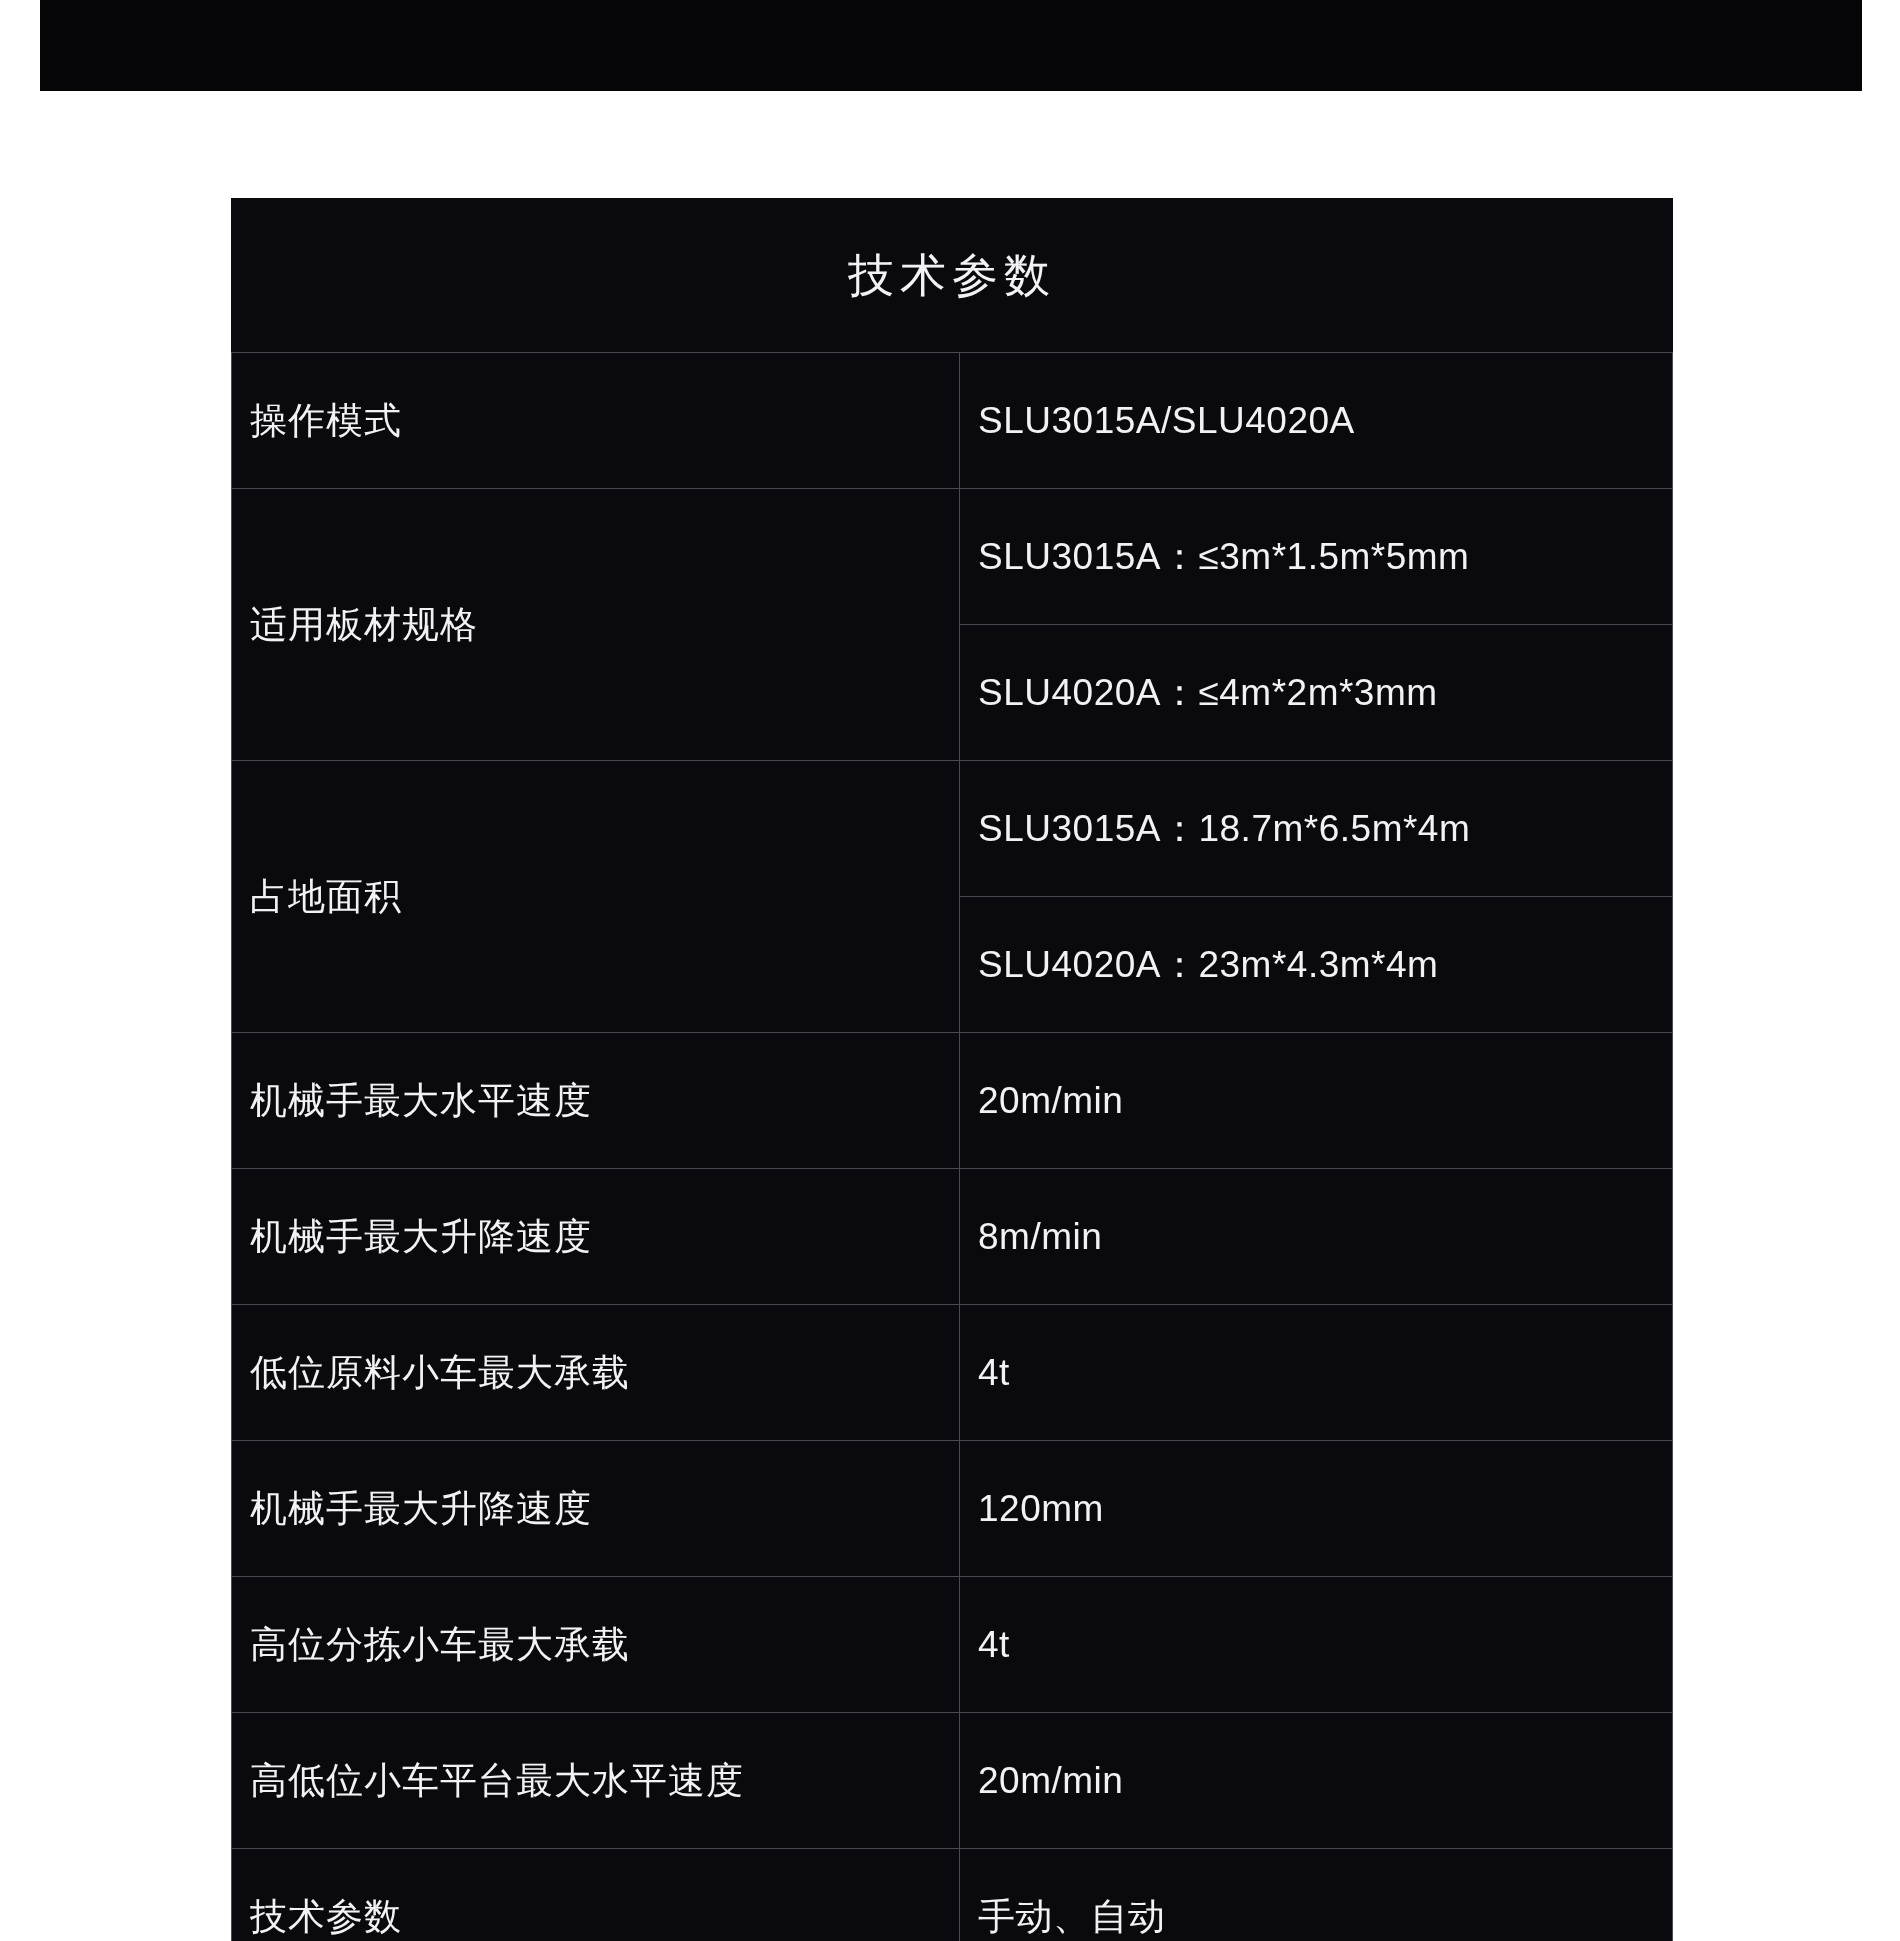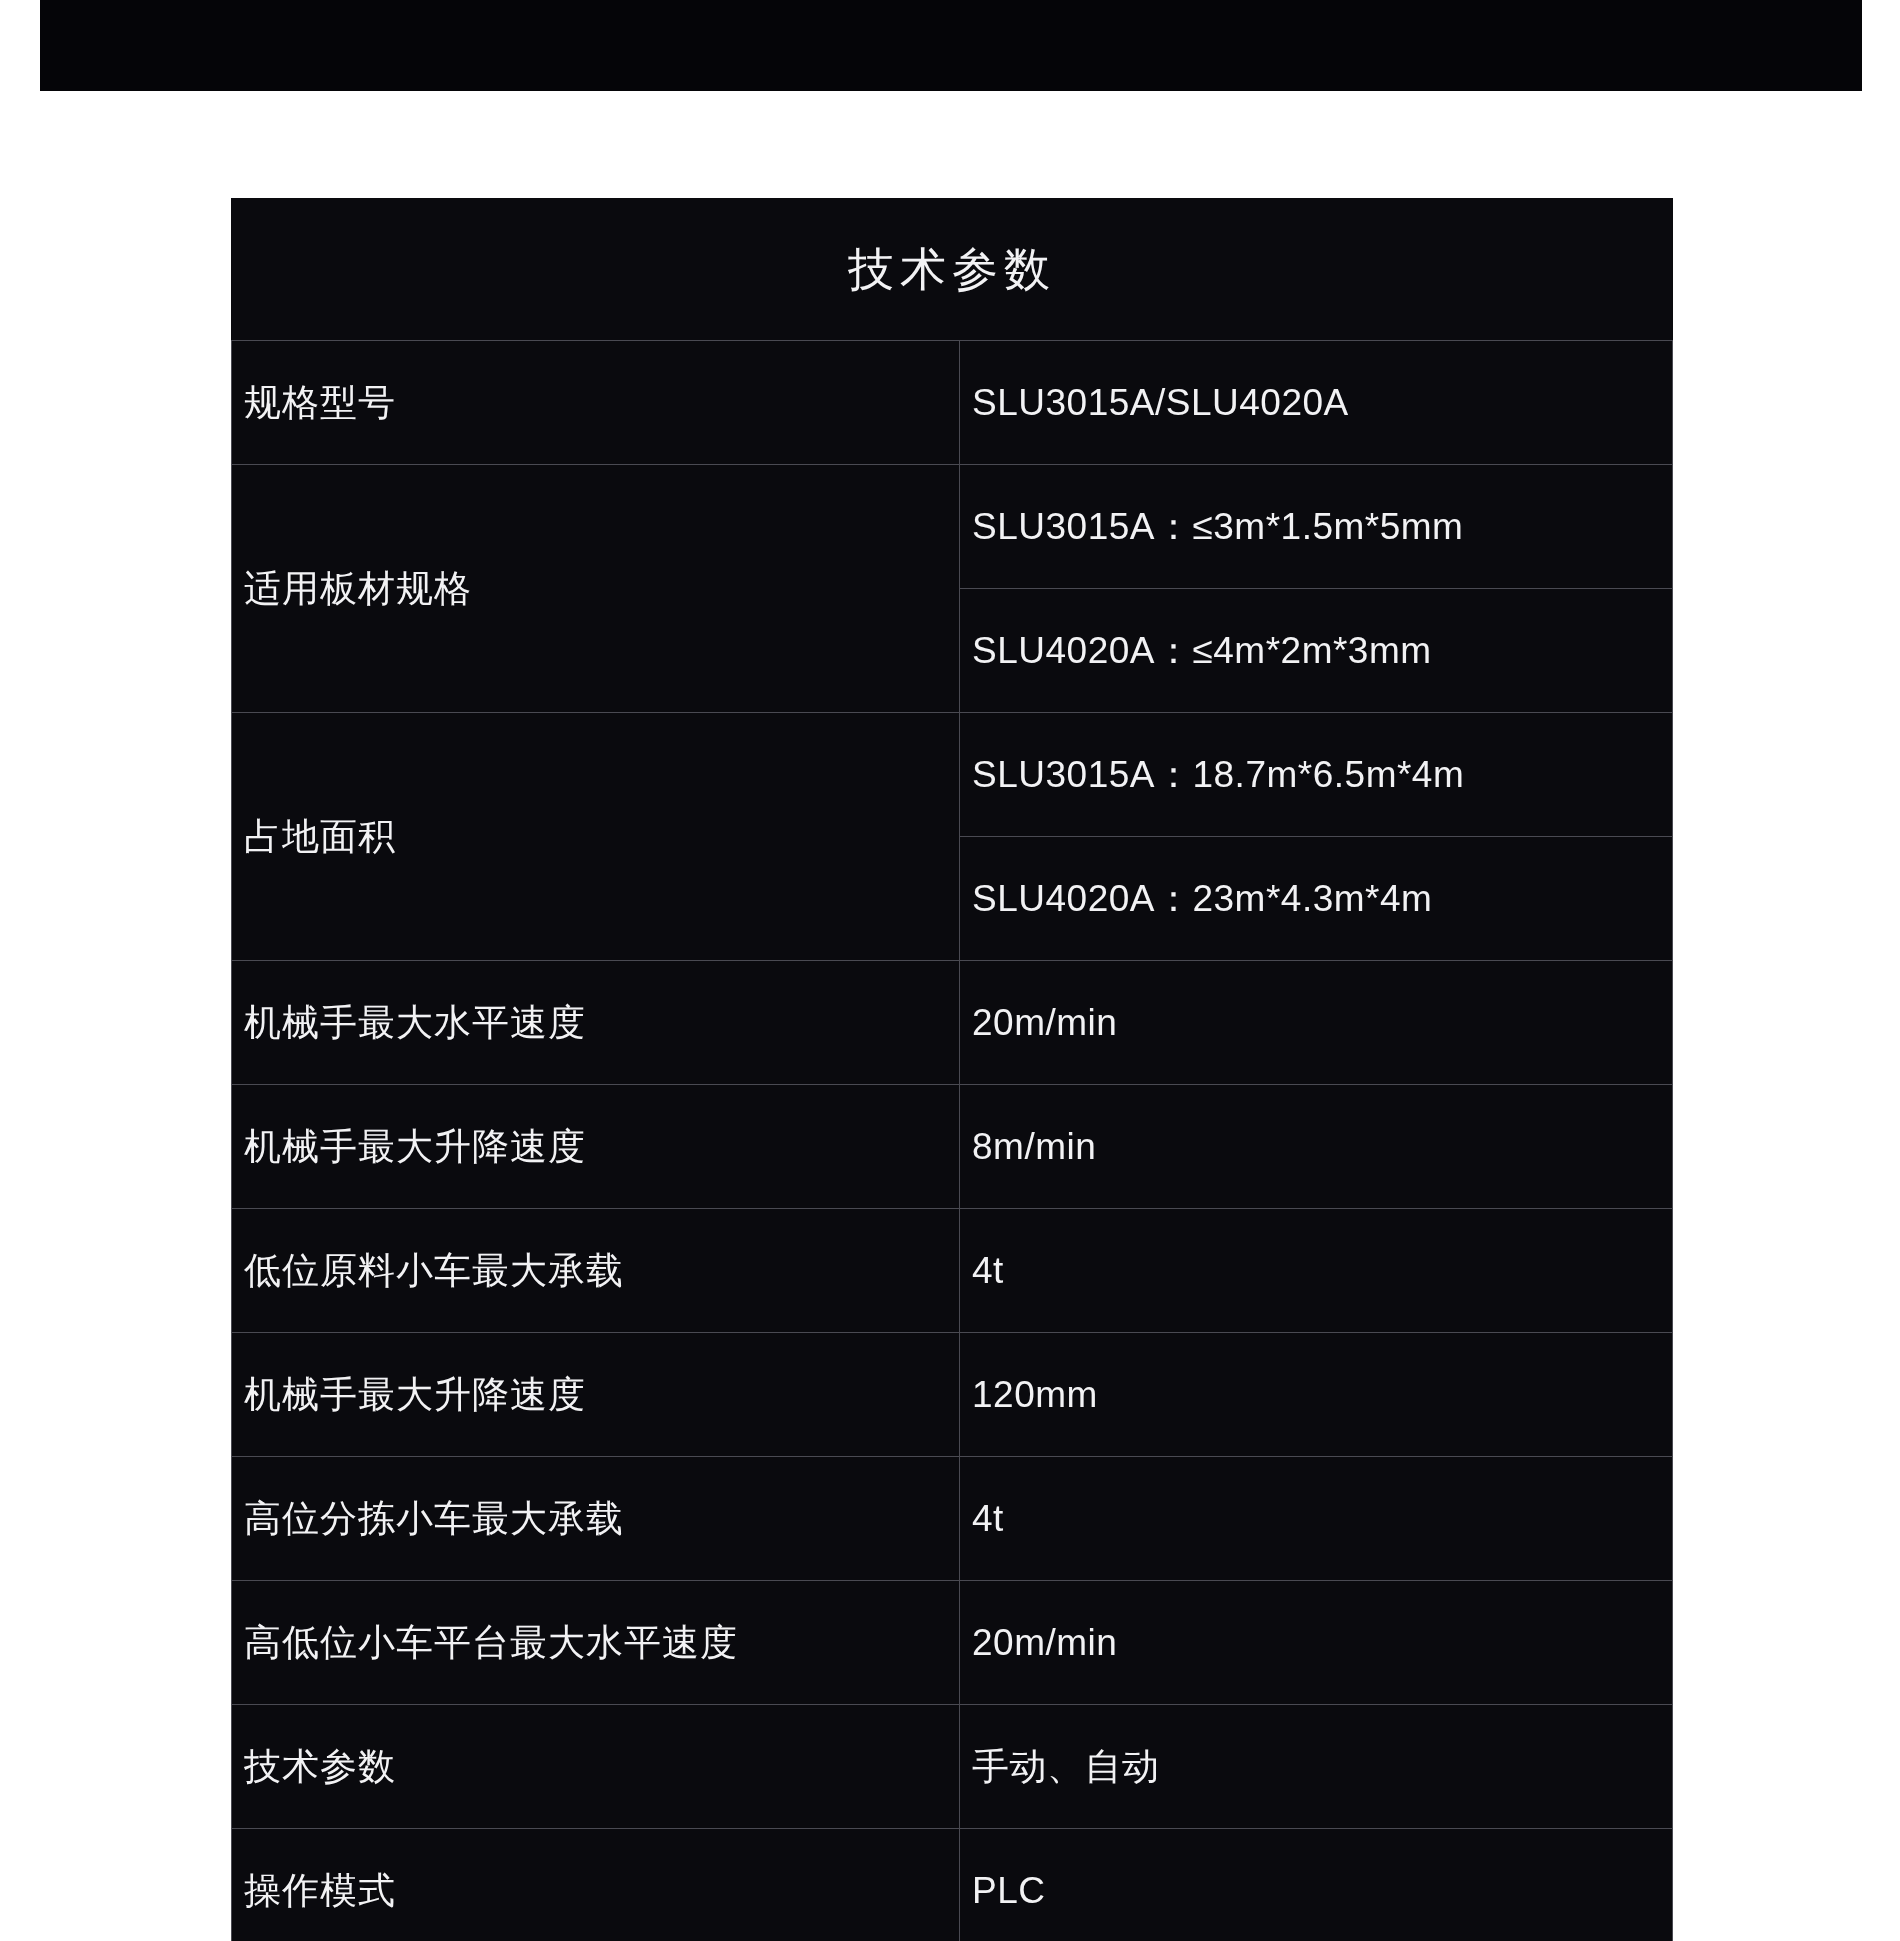--- a/index.html
+++ b/index.html
@@ -37,21 +37,21 @@
     width: 1440px;
     background: #0a0a0e;
     border-collapse: collapse;
     table-layout: fixed;
   }
   .spec-table td {
     border: 1px solid #4a4a52;
     color: #f2f2f4;
     font-weight: 300;
     vertical-align: middle;
-    padding: 12px;
+    padding: 18px;
   }
   .title-cell {
     text-align: center;
     font-size: 46px;
     letter-spacing: 6px;
     height: 117px;
     border-left: 1px solid #0a0a0e !important;
     border-right: 1px solid #0a0a0e !important;
     border-top: 1px solid #0a0a0e !important;
     color: #ffffff;
@@ -88,21 +88,21 @@
     <colgroup>
       <col style="width:728px">
       <col style="width:713px">
     </colgroup>
     <tbody>
       <tr>
         <td class="title-cell" colspan="2">技术参数</td>
       </tr>
 
       <tr>
-        <td class="label-cell row-h">规格型号</td>
+        <td class="label-cell row-h">操作模式</td>
         <td class="value-cell row-h">SLU3015A/SLU4020A</td>
       </tr>
 
       <tr>
         <td class="label-cell label-indent" rowspan="2">适用板材规格</td>
         <td class="value-cell row-h-sub">SLU3015A：≤3m*1.5m*5mm</td>
       </tr>
       <tr>
         <td class="value-cell row-h-sub">SLU4020A：≤4m*2m*3mm</td>
       </tr>

